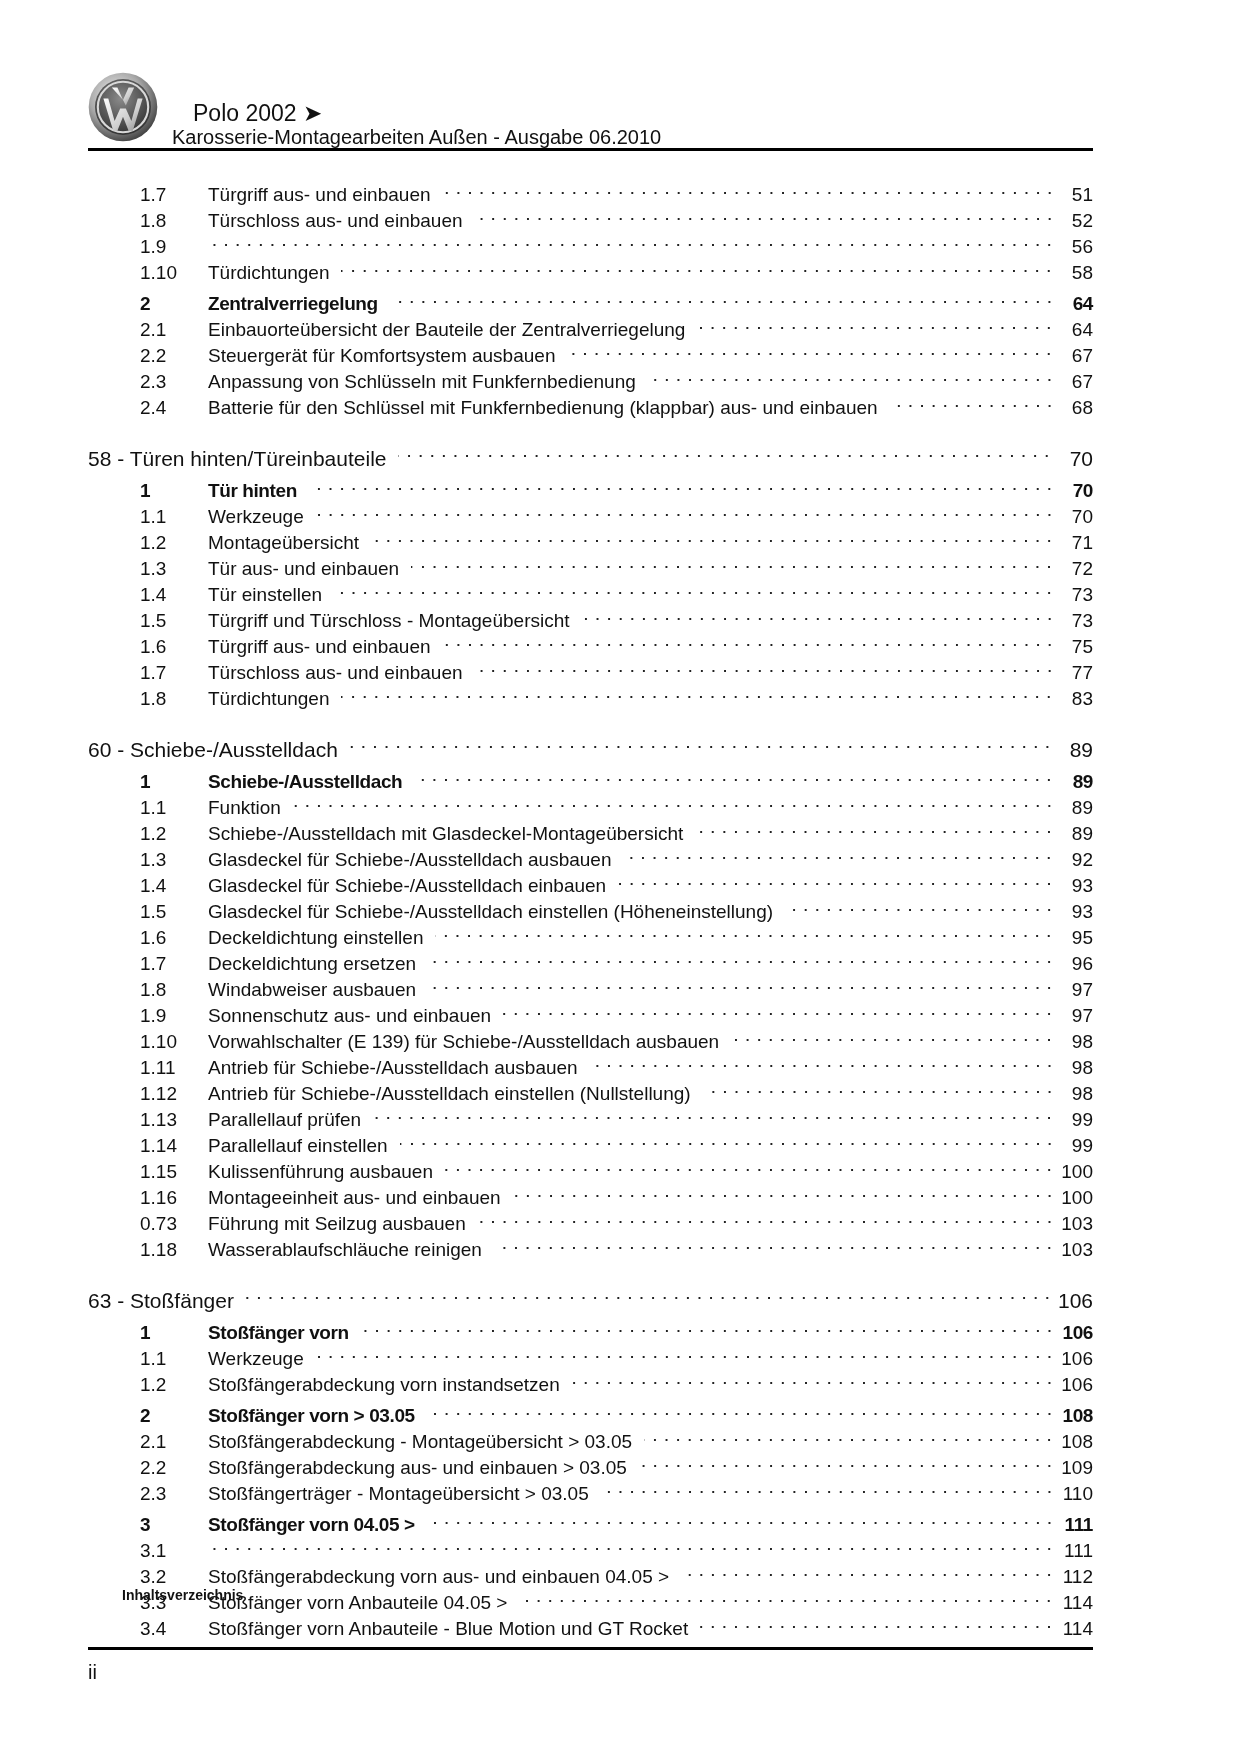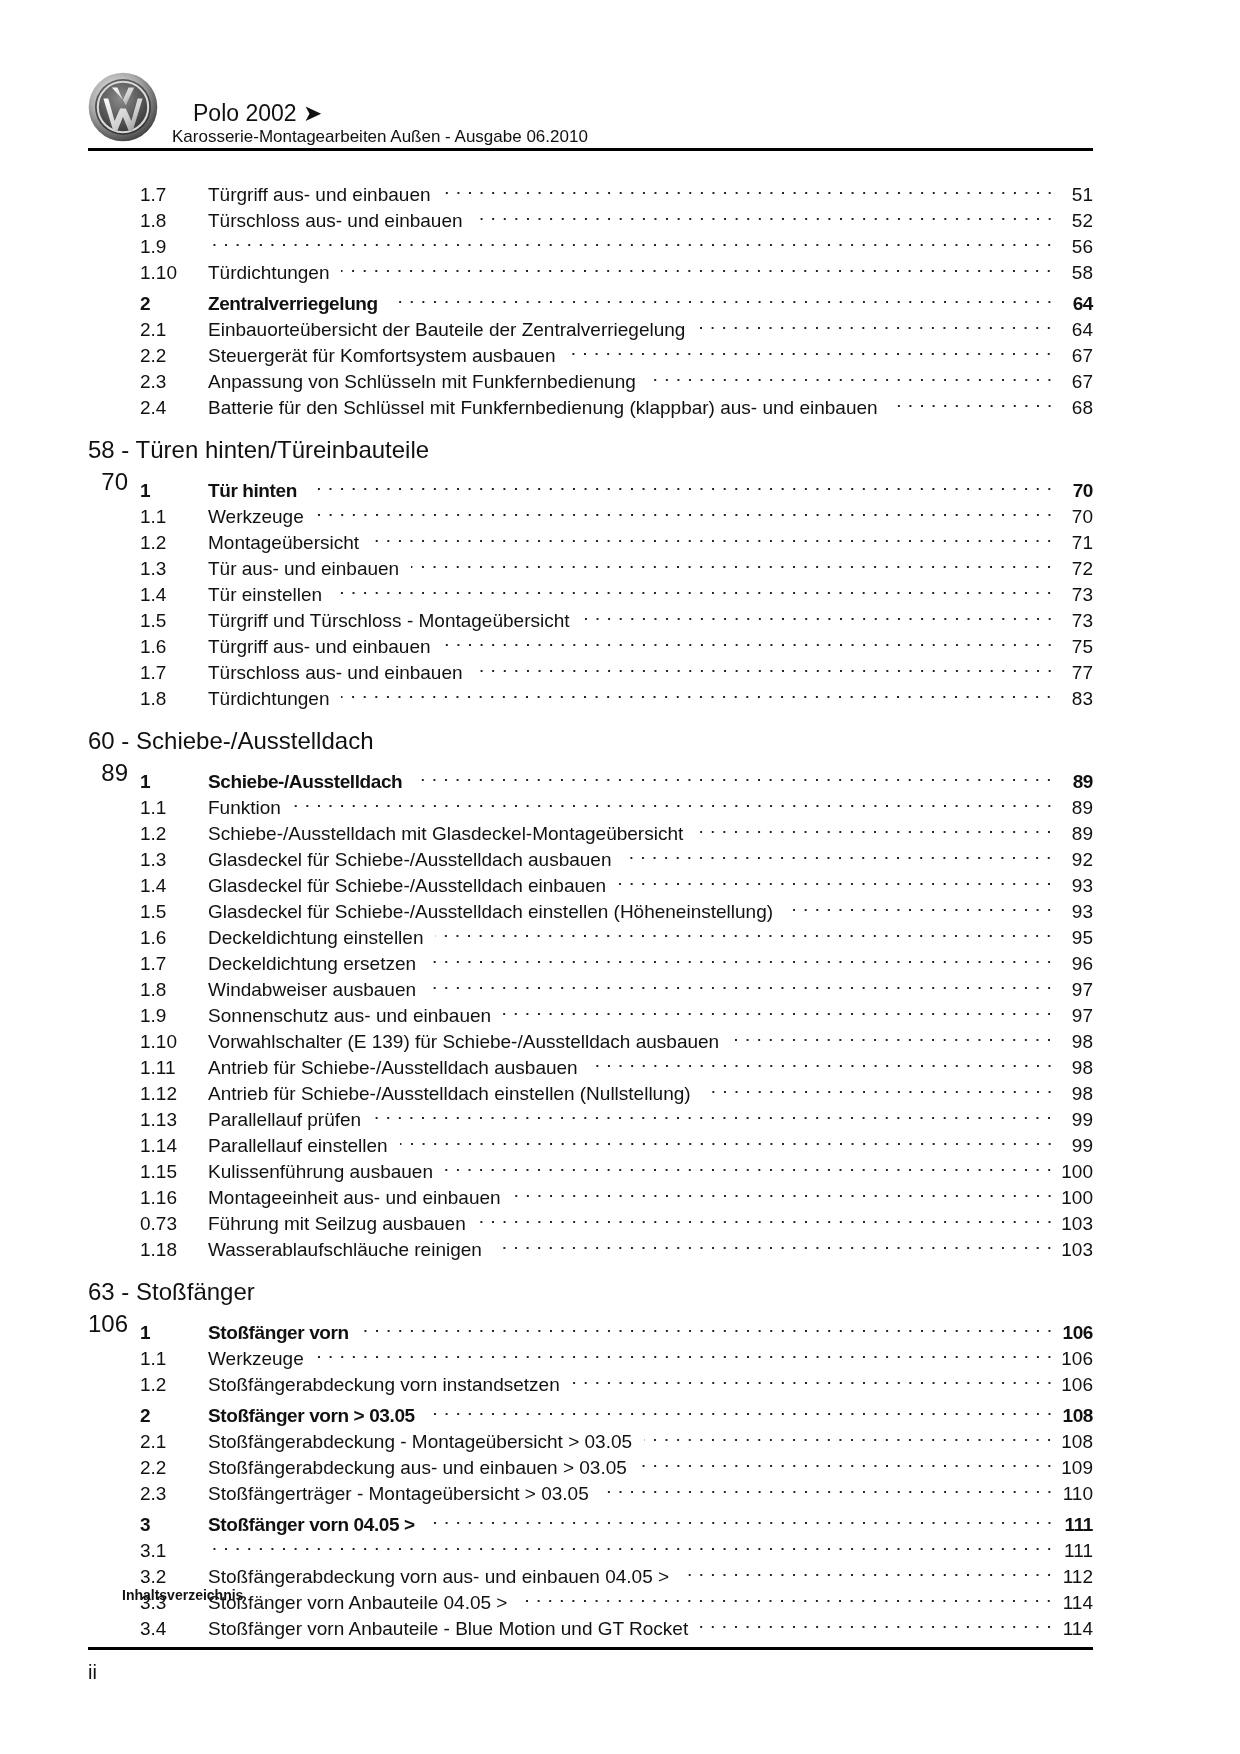--- a/index.html
+++ b/index.html
@@ -1,36 +1,36 @@
 <!DOCTYPE html>
 <html><head>
 <meta charset="utf-8">
 <style>
   html, body { margin: 0; padding: 0; background: #ffffff; }
   body { width: 1240px; height: 1754px; position: relative; overflow: hidden;
          font-family: "Liberation Sans", sans-serif; color: #111111; }
   .header { position: absolute; left: 88px; top: 72px; width: 1005px; height: 76px; }
   .logo { position: absolute; left: 0; top: 0; width: 70px; height: 70px; }
   .header-line1 { position: absolute; left: 96px; top: 30px; font-size: 23px; line-height: 22px; white-space: nowrap; margin-left: 9px; }
-  .header-line2 { position: absolute; left: 84px; top: 54px; font-size: 17px; line-height: 22px; white-space: nowrap; }
+  .header-line2 { position: absolute; left: 84px; top: 54px; font-size: 20px; line-height: 22px; white-space: nowrap; }
   .header-rule { position: absolute; left: 88px; top: 148px; width: 1005px; height: 3px; background: #000; }
 
   .toc { position: absolute; left: 88px; top: 175px; width: 1005px; }
   .row { position: relative; display: flex; align-items: baseline; height: 26px; font-size: 19px; line-height: 26px; }
   .row .num { width: 120px; padding-left: 52px; box-sizing: border-box; flex: none; white-space: nowrap; }
   .row .title { flex: none; white-space: nowrap; padding-right: 12px; }
   .row .leader { flex: 1 1 auto; overflow: hidden; white-space: nowrap; height: 26px; position: relative; }
   .row .leader::before {
     content: ""; position: absolute; left: 0; right: 0; bottom: 7px; height: 2px;
     background-image: radial-gradient(circle, #222 0.9px, transparent 1.2px);
     background-size: 11.6px 2px; background-repeat: repeat-x; background-position: right center;
   }
   .row .page { flex: none; width: 38px; text-align: right; white-space: nowrap; }
   .row.section { margin-top: 5px; font-weight: bold; letter-spacing: -0.4px; }
-  .row.chapter { margin-top: 20px; margin-bottom: 5px; height: 32px; line-height: 32px; font-size: 24px; flex-direction: column; }
+  .row.chapter { margin-top: 20px; margin-bottom: 5px; height: 32px; line-height: 32px; font-size: 21px; }
   .row.chapter .title { padding-left: 0; }
   .row.chapter .leader { height: 32px; }
   .row.chapter .leader::before { bottom: 9px; }
   .row.chapter .page { width: 40px; }
 
   .footer-rule { position: absolute; left: 88px; top: 1647px; width: 1005px; height: 3px; background: #000; }
   .footer-pagenum { position: absolute; left: 88px; top: 1655px; font-size: 20px; line-height: 34px; }
   .footer-label { position: absolute; left: 122px; top: 1586px; font-size: 14px; line-height: 18px; font-weight: bold; }
 </style>
 </head>

